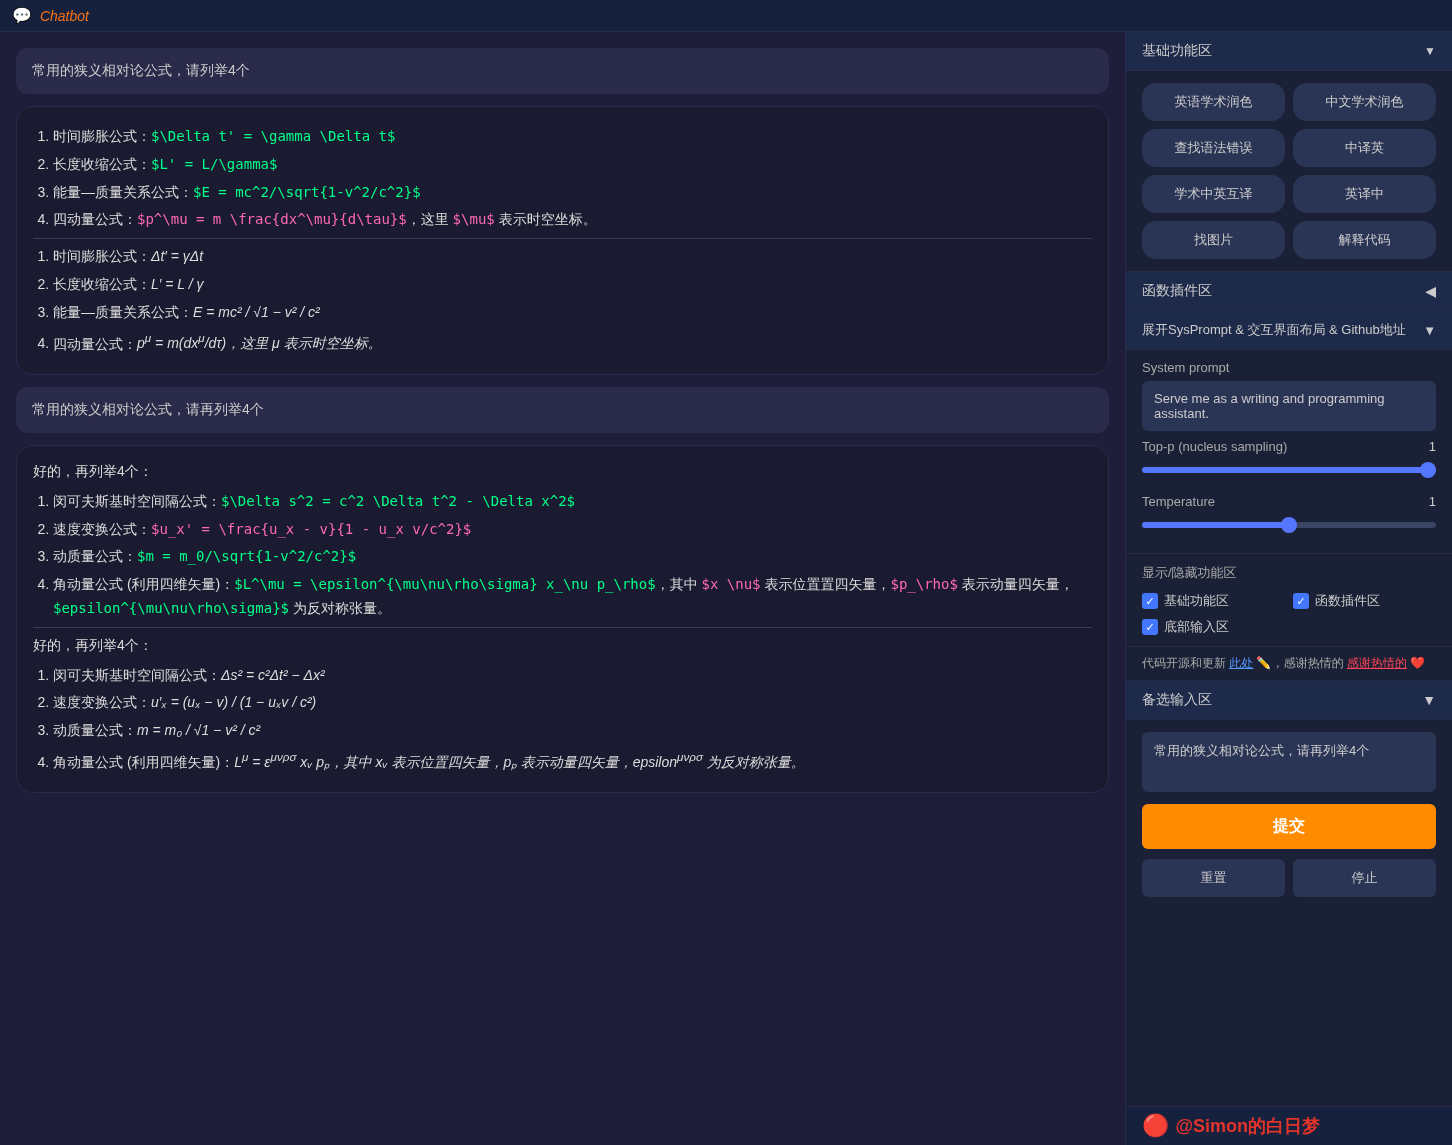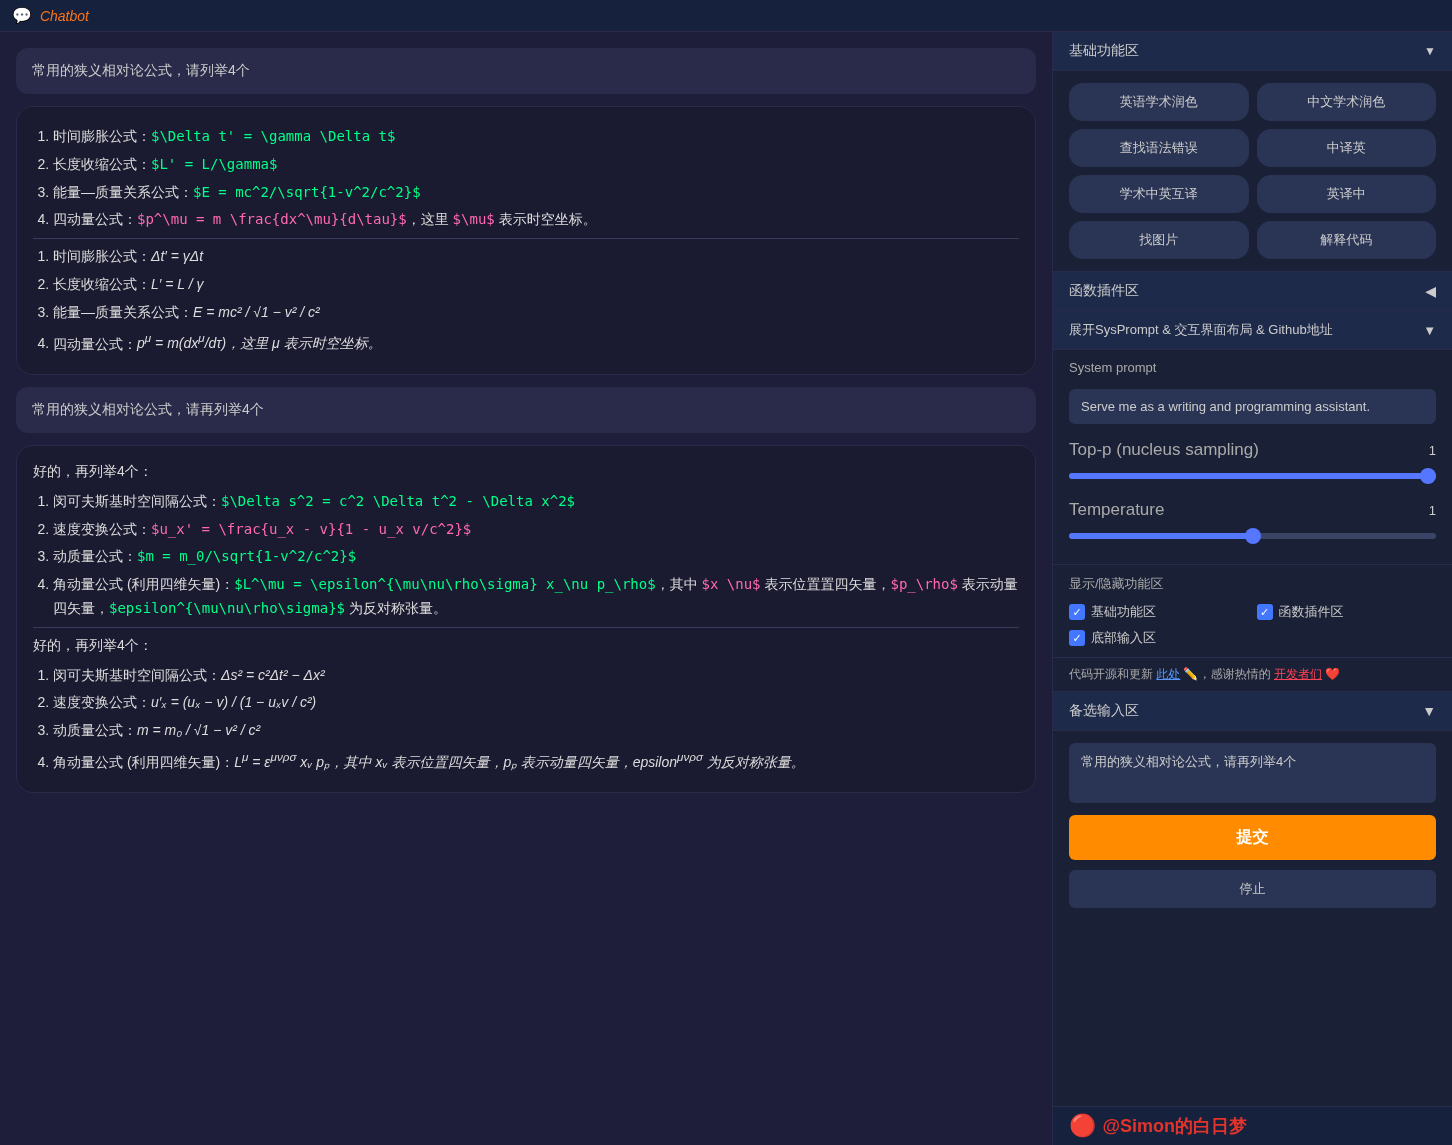--- a/index.html
+++ b/index.html
@@ -75,21 +75,21 @@
       font-style: italic;
       color: #ddd;
     }
     .divider-line {
       border: none;
       border-top: 1px solid #3a3a5a;
       margin: 6px 0;
     }
     
     .right-panel {
-      width: 400px;
+      width: 327px;
       background: #16213e;
       display: flex;
       flex-direction: column;
       overflow-y: auto;
       border-left: 1px solid #2a2a4a;
     }
     .section-header {
       display: flex;
       justify-content: space-between;
       align-items: center;
@@ -148,36 +148,36 @@
       border-bottom: 1px solid #2a2a4a;
       font-size: 13px;
       color: #ccc;
     }
     .sysprompt-label {
       padding: 10px 16px 6px;
       color: #aaa;
       font-size: 13px;
     }
     .sysprompt-value {
-      margin: 8px 16px;
+      margin: 0 16px;
       background: #2a3555;
       border-radius: 6px;
       padding: 10px 12px;
       color: #ccc;
       font-size: 13px;
     }
     .param-row {
       display: flex;
       align-items: center;
       justify-content: space-between;
       padding: 8px 16px 2px;
     }
     .param-label {
       color: #aaa;
-      font-size: 17px;
+      font-size: 13px;
     }
     .param-value {
       color: #ccc;
       font-size: 13px;
       min-width: 20px;
       text-align: right;
     }
     .slider-container {
       padding: 4px 16px 10px;
     }
@@ -424,34 +424,35 @@
           <div class="checkbox-box">✓</div>
           <span class="checkbox-text">底部输入区</span>
         </div>
       </div>
     </div>
 
     <div class="open-source-row">
       <span>代码开源和更新</span>
       <a class="link-blue" href="#">此处</a>
       <span>✏️，感谢热情的</span>
-      <a class="link-red" href="#">开发者们</a>
+      <a class="link-red" href="#">感谢热情的</a>
       <span>❤️</span>
     </div>
 
     <div class="backup-section">
       <div class="backup-header">
         <span>备选输入区</span>
         <span>▼</span>
       </div>
       <div class="backup-input-area">
         <span>常用的狭义相对论公式，请再列举4个</span>
       </div>
       <button class="submit-btn">提交</button>
       <div class="bottom-buttons">
+        <button class="bottom-btn">重置</button>
         <button class="bottom-btn">停止</button>
       </div>
     </div>
 
     <div style="display:flex; align-items:center; gap:6px; padding:6px 16px; background:#16213e; border-top:1px solid #2a2a4a;">
       <span style="color:#e2342a; font-size:22px;">🔴</span>
       <span style="font-size:18px; font-weight:bold; color:#e2342a;">@Simon的白日梦</span>
     </div>
 
   </div>

